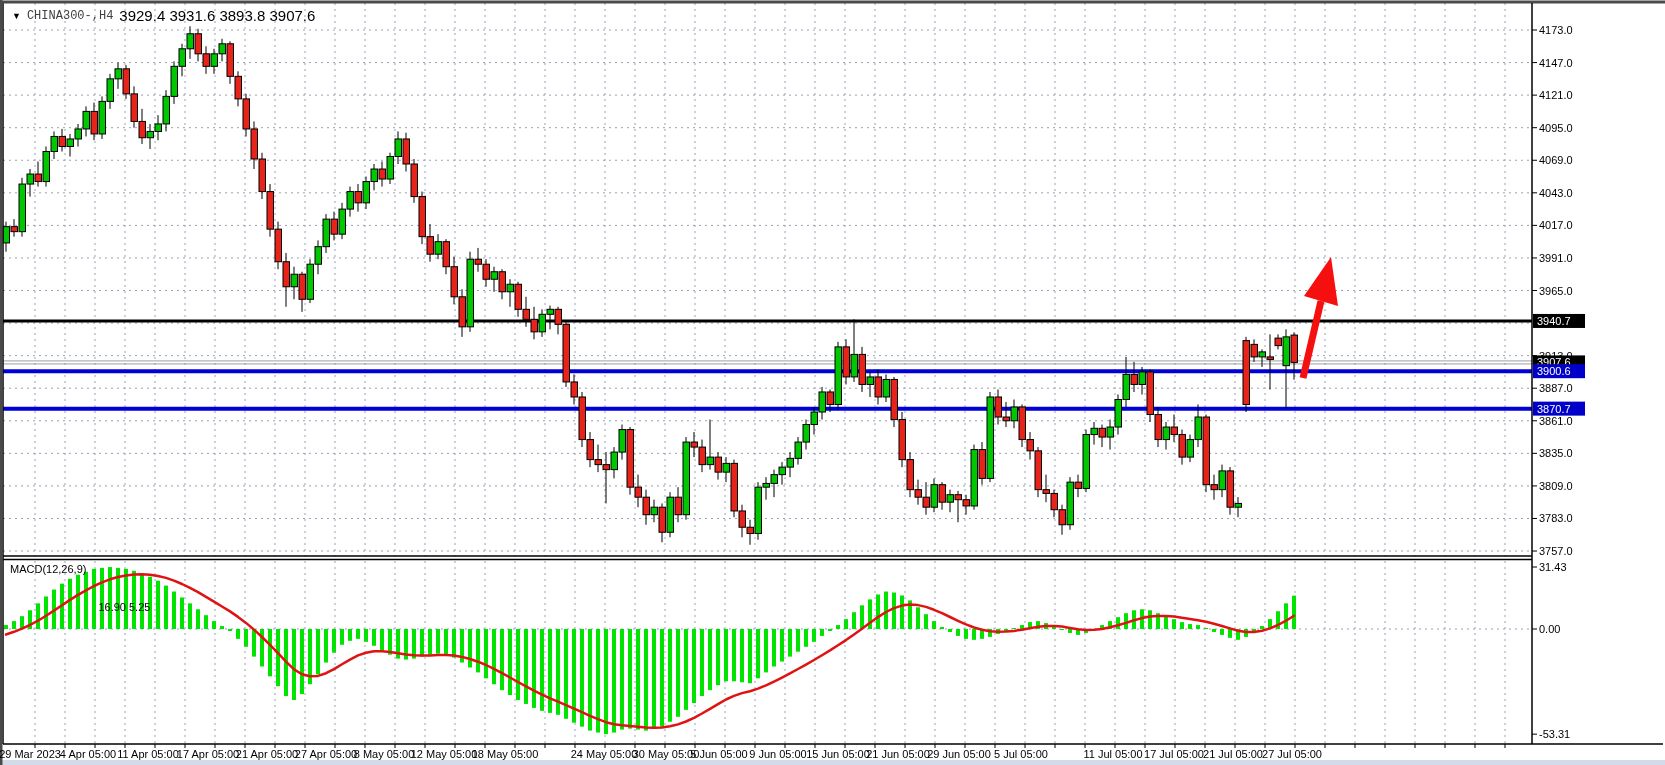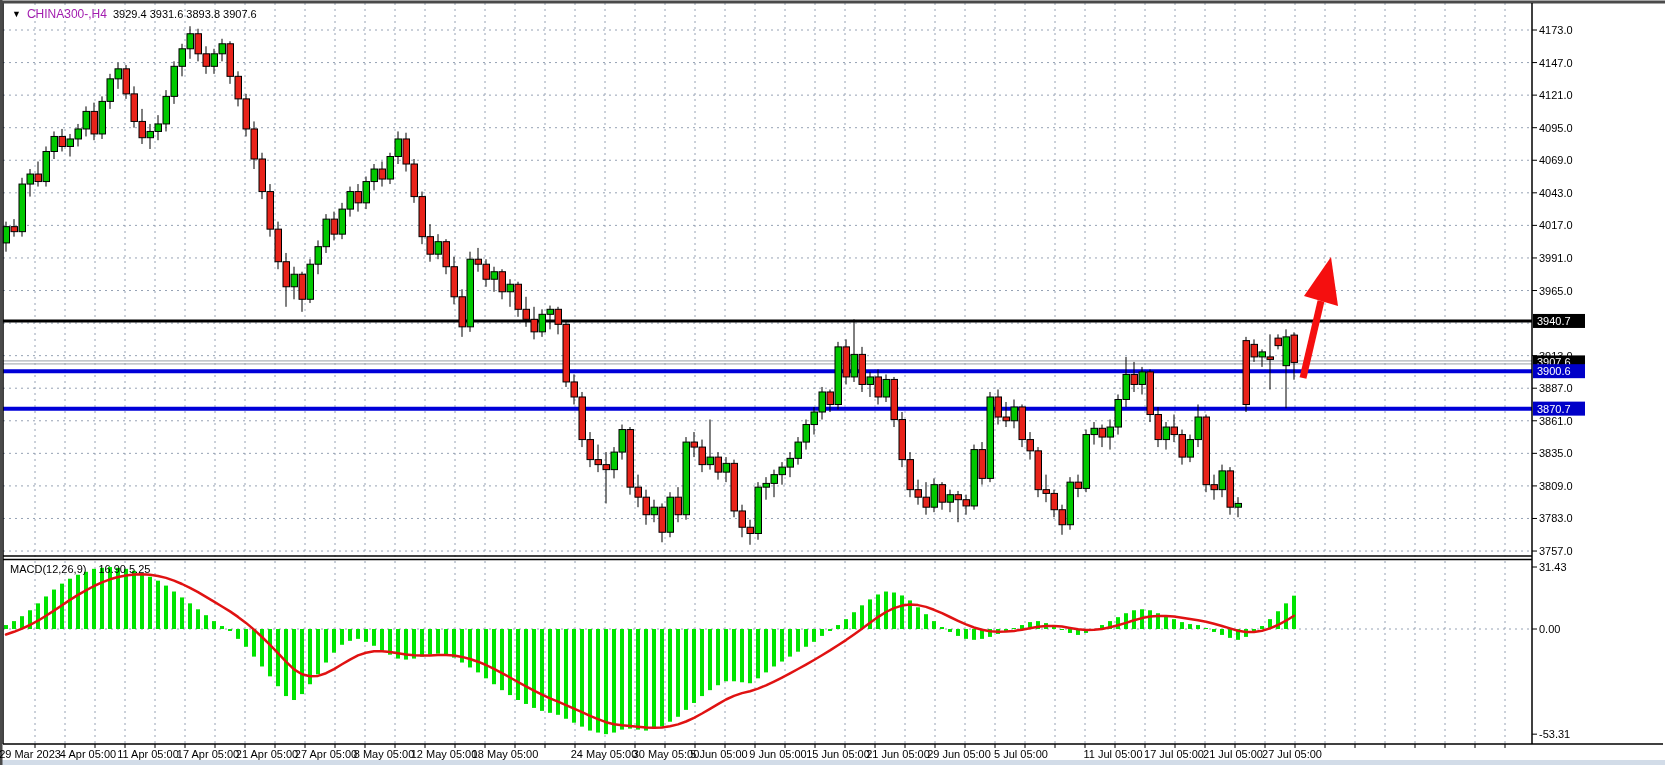--- a/index.html
+++ b/index.html
@@ -699,21 +699,21 @@
       <rect x="1533" y="364.1810000000001" width="52" height="14" fill="#0000c8"></rect>
       <text x="1537" y="375.1810000000001" class="t-box">3900.6</text>
       <rect x="1533" y="401.6307500000002" width="52" height="14" fill="#0000c8"></rect>
       <text x="1537" y="412.6307500000002" class="t-box">3870.7</text>
       <line x1="1303" y1="378" x2="1321" y2="301" stroke="#f50f0f" stroke-width="7"></line>
       <polygon points="1331,257 1304,296 1338,306" fill="#f50f0f"></polygon>
     </svg>
 
   <div style="position:absolute;left:12px;top:7px;display:flex;align-items:center;gap:6px;">
     <span style="font-size:9px;color:#000;line-height:12px;">▼</span>
-    <span style="font-size:12px;color:#a21caf;">CHINA300-,H4</span>
-    <span style="font-size:11px;color:#000;">3929.4 3931.6 3893.8 3907.6</span>
+    <span style="font-size:12px;color:#404040;font-family:Liberation Mono, monospace;">CHINA300-,H4</span>
+    <span style="font-size:15px;color:#000;">3929.4 3931.6 3893.8 3907.6</span>
   </div>
 
   <div style="position:absolute;left:10px;top:563px;display:flex;gap:12px;">
     <span style="font-size:11px;color:#000;">MACD(12,26,9)</span>
-    <span style="font-size:11px;color:#000;">16.90 5.25</span>
+    <span style="font-size:11px;color:#000;margin-top:38px;">16.90 5.25</span>
   </div>
 </div>
 
 </body></html>

